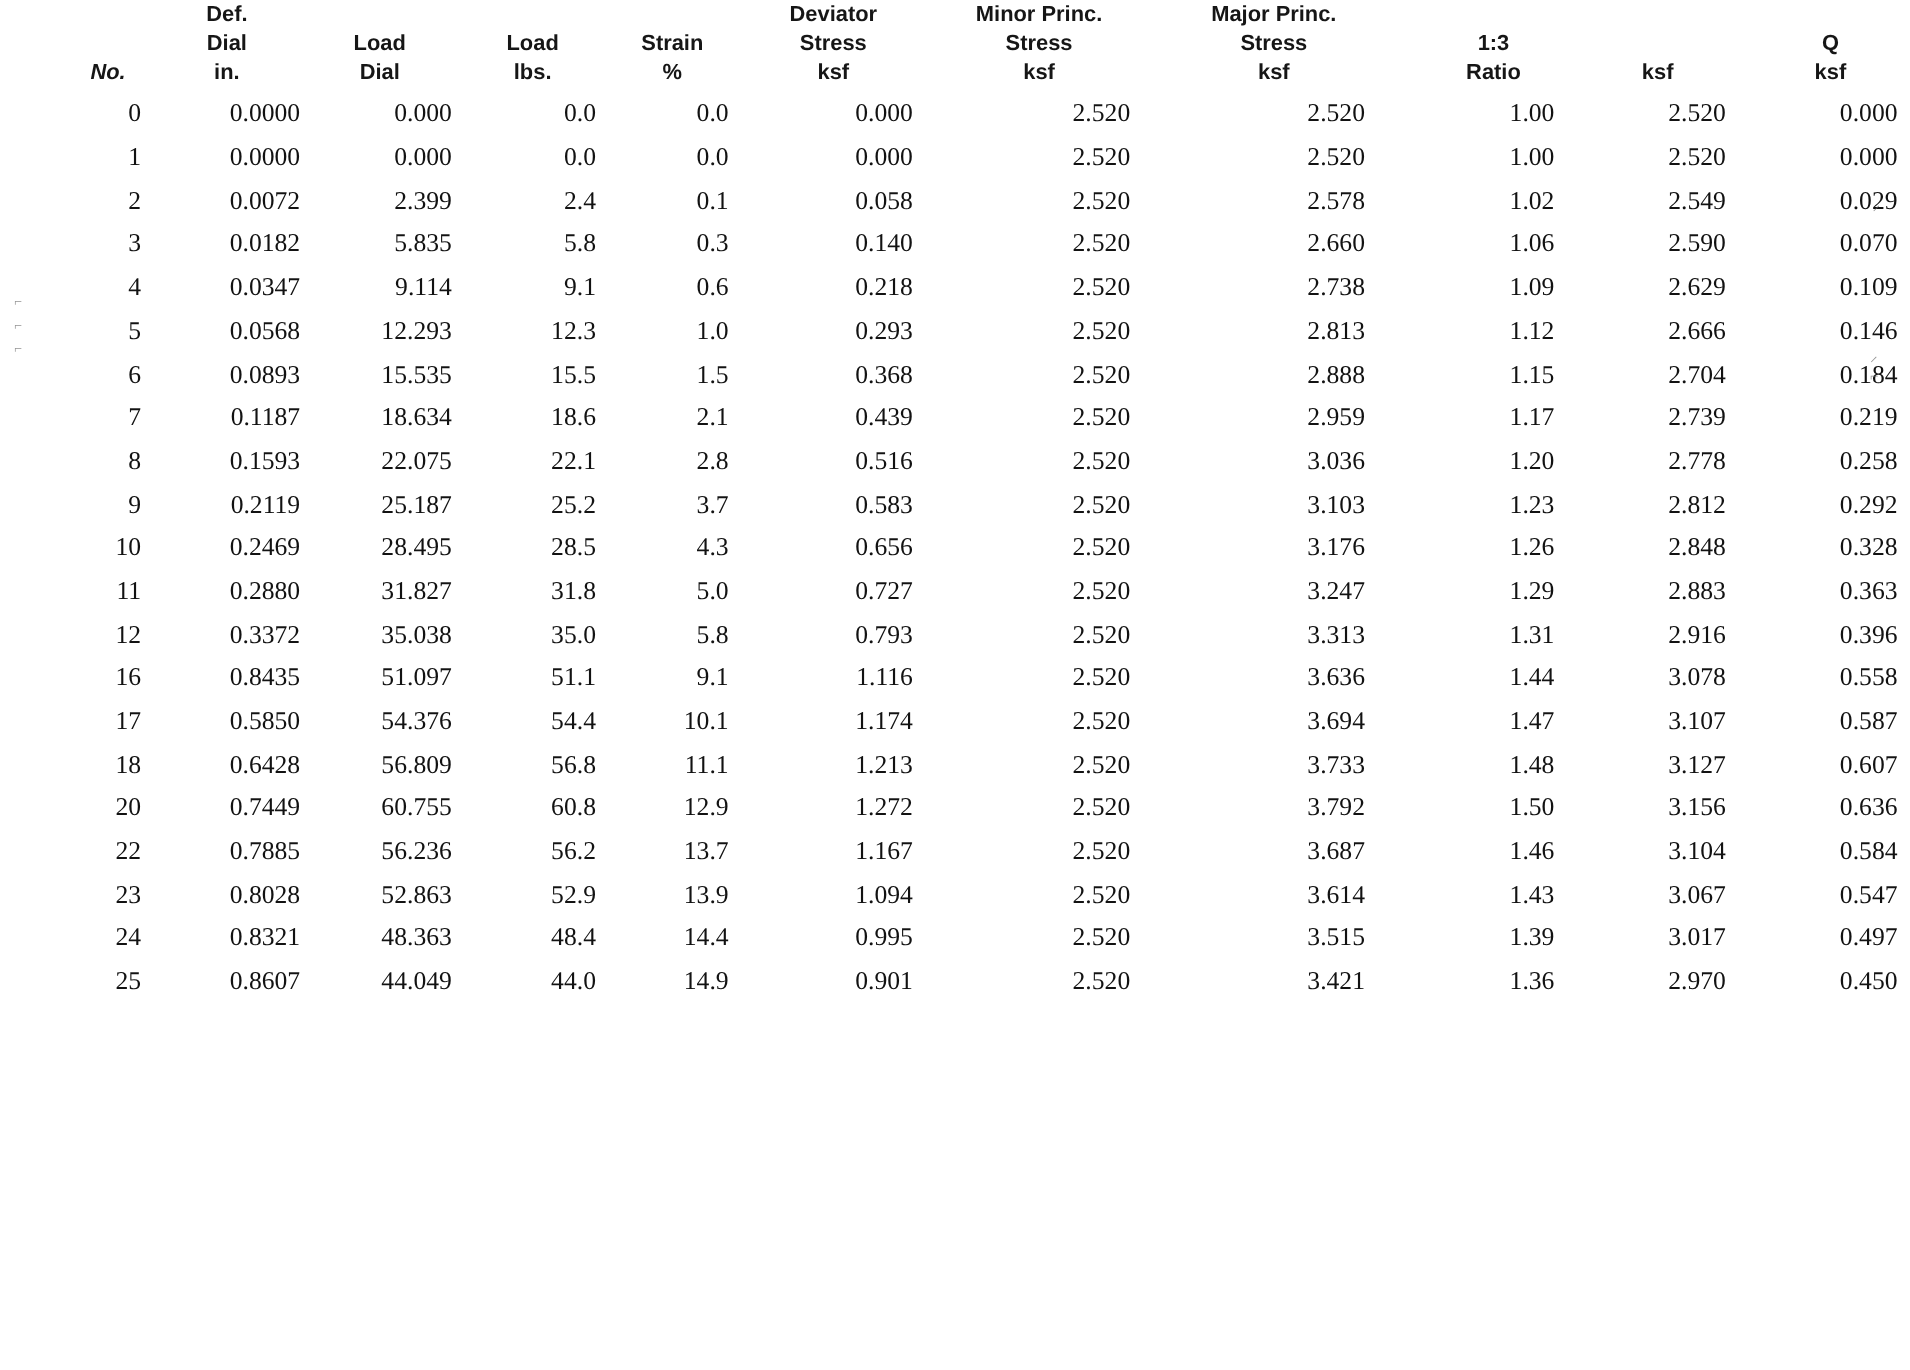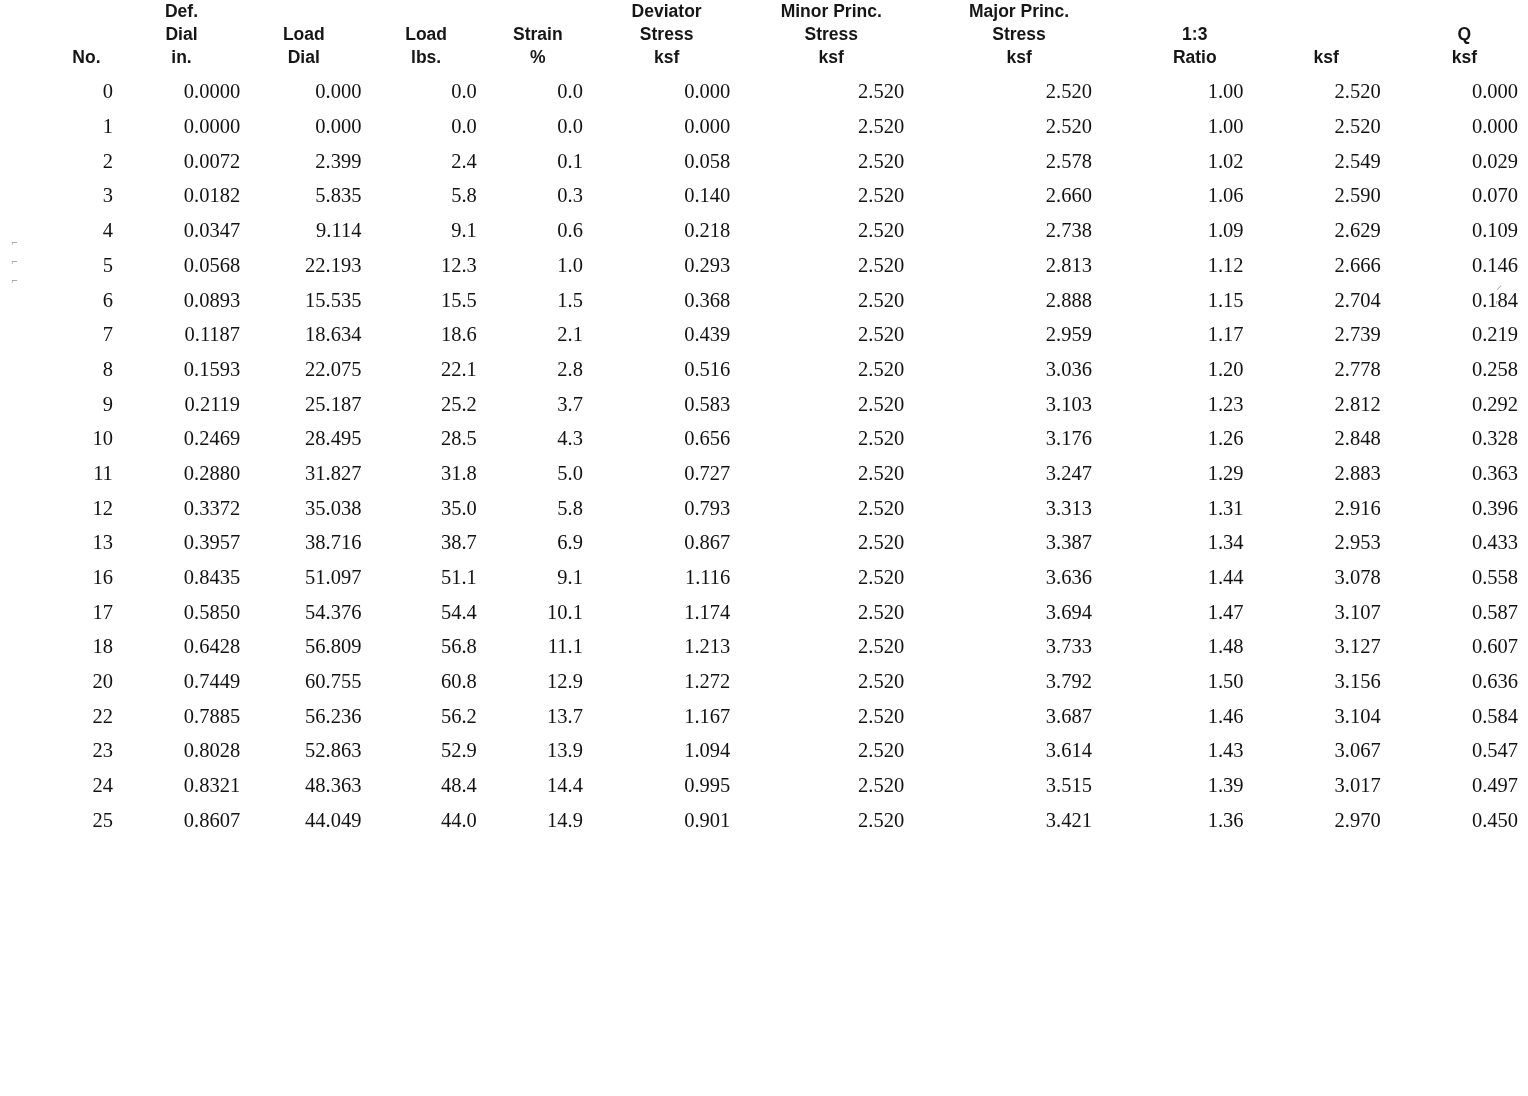--- a/index.html
+++ b/index.html
@@ -82,21 +82,21 @@
   .col-loaddial{ width: 118px; padding-right: 14px !important; }
   .col-loadlbs { width: 104px; padding-right: 16px !important; }
   .col-strain  { width: 92px;  padding-right: 20px !important; }
   .col-dev     { width: 130px; padding-right: 28px !important; }
   .col-minor   { width: 150px; padding-right: 42px !important; }
   .col-major   { width: 150px; padding-right: 54px !important; }
   .col-ratio   { width: 100px; padding-right: 28px !important; }
   .col-ksf     { width: 112px; padding-right: 30px !important; }
   .col-q       { width: 110px; padding-right: 10px !important; }
 
-  thead th.col-no      { text-align: center; padding-right: 10px; }
+  thead th.col-no      { text-align: center; padding-right: 10px; font-style: italic; }
   thead th.col-defdial { padding-right: 10px; }
   thead th.col-loaddial{ padding-right: 18px; }
   thead th.col-loadlbs { padding-right: 20px; }
   thead th.col-strain  { padding-right: 24px; }
   thead th.col-dev     { padding-right: 28px; }
   thead th.col-minor   { padding-right: 40px; }
   thead th.col-major   { padding-right: 52px; }
   thead th.col-ratio   { padding-right: 26px; }
   thead th.col-ksf     { padding-right: 30px; }
   thead th.col-q       { padding-right: 12px; }
@@ -195,21 +195,21 @@
         <td class="col-dev">0.218</td>
         <td class="col-minor">2.520</td>
         <td class="col-major">2.738</td>
         <td class="col-ratio">1.09</td>
         <td class="col-ksf">2.629</td>
         <td class="col-q">0.109</td>
       </tr>
       <tr>
         <td class="col-no">5</td>
         <td class="col-defdial">0.0568</td>
-        <td class="col-loaddial">22.193</td>
+        <td class="col-loaddial">12.293</td>
         <td class="col-loadlbs">12.3</td>
         <td class="col-strain">1.0</td>
         <td class="col-dev">0.293</td>
         <td class="col-minor">2.520</td>
         <td class="col-major">2.813</td>
         <td class="col-ratio">1.12</td>
         <td class="col-ksf">2.666</td>
         <td class="col-q">0.146</td>
       </tr>
       <tr>
@@ -297,33 +297,20 @@
         <td class="col-loadlbs">35.0</td>
         <td class="col-strain">5.8</td>
         <td class="col-dev">0.793</td>
         <td class="col-minor">2.520</td>
         <td class="col-major">3.313</td>
         <td class="col-ratio">1.31</td>
         <td class="col-ksf">2.916</td>
         <td class="col-q">0.396</td>
       </tr>
       <tr>
-        <td class="col-no">13</td>
-        <td class="col-defdial">0.3957</td>
-        <td class="col-loaddial">38.716</td>
-        <td class="col-loadlbs">38.7</td>
-        <td class="col-strain">6.9</td>
-        <td class="col-dev">0.867</td>
-        <td class="col-minor">2.520</td>
-        <td class="col-major">3.387</td>
-        <td class="col-ratio">1.34</td>
-        <td class="col-ksf">2.953</td>
-        <td class="col-q">0.433</td>
-      </tr>
-      <tr>
         <td class="col-no">16</td>
         <td class="col-defdial">0.8435</td>
         <td class="col-loaddial">51.097</td>
         <td class="col-loadlbs">51.1</td>
         <td class="col-strain">9.1</td>
         <td class="col-dev">1.116</td>
         <td class="col-minor">2.520</td>
         <td class="col-major">3.636</td>
         <td class="col-ratio">1.44</td>
         <td class="col-ksf">3.078</td>

